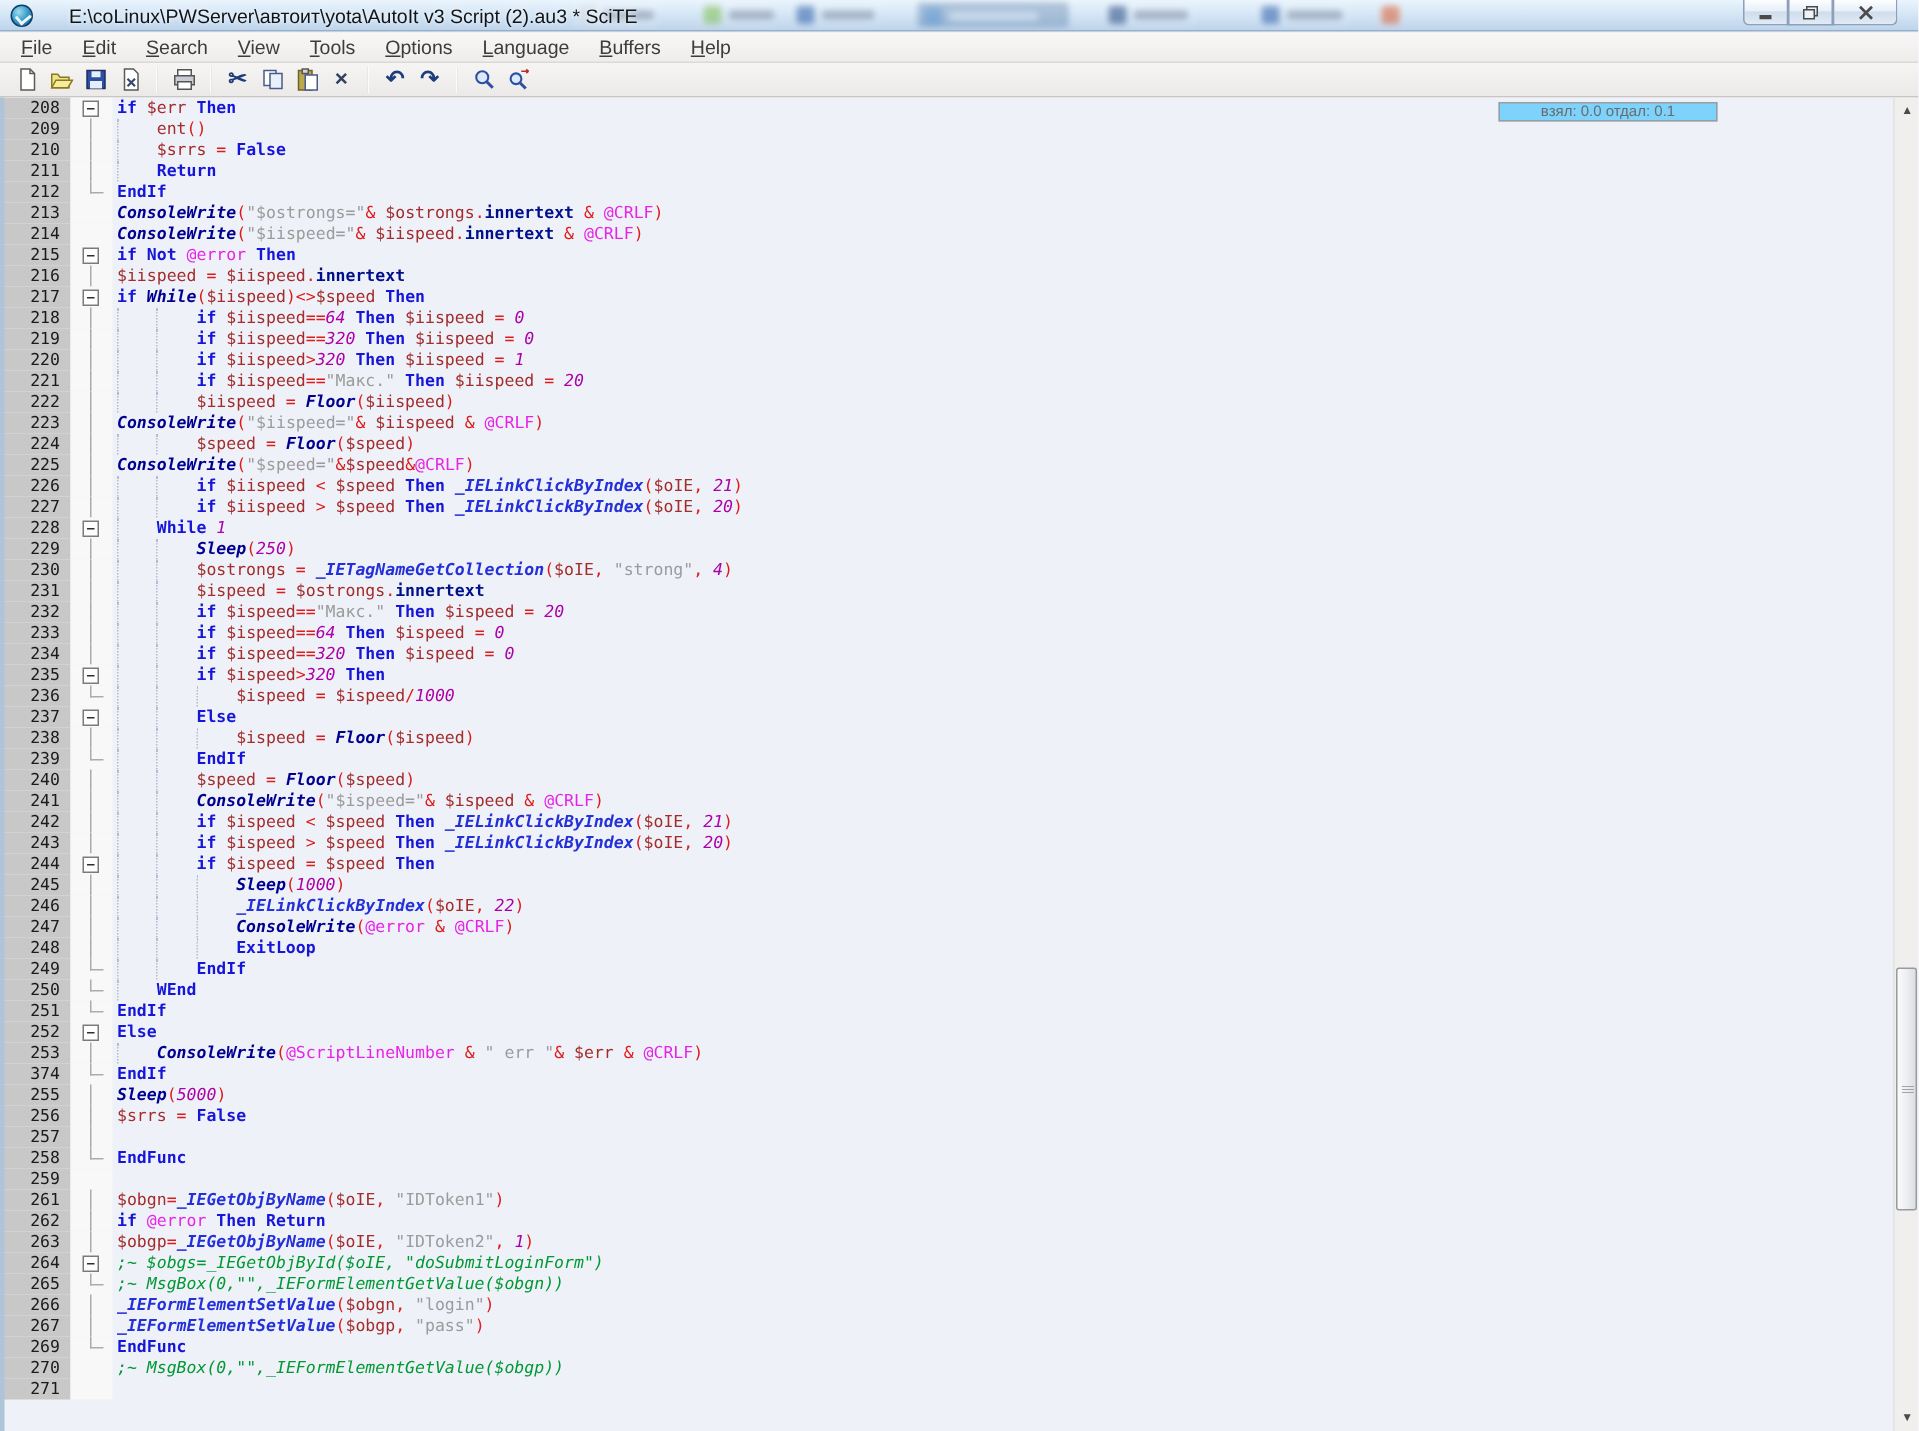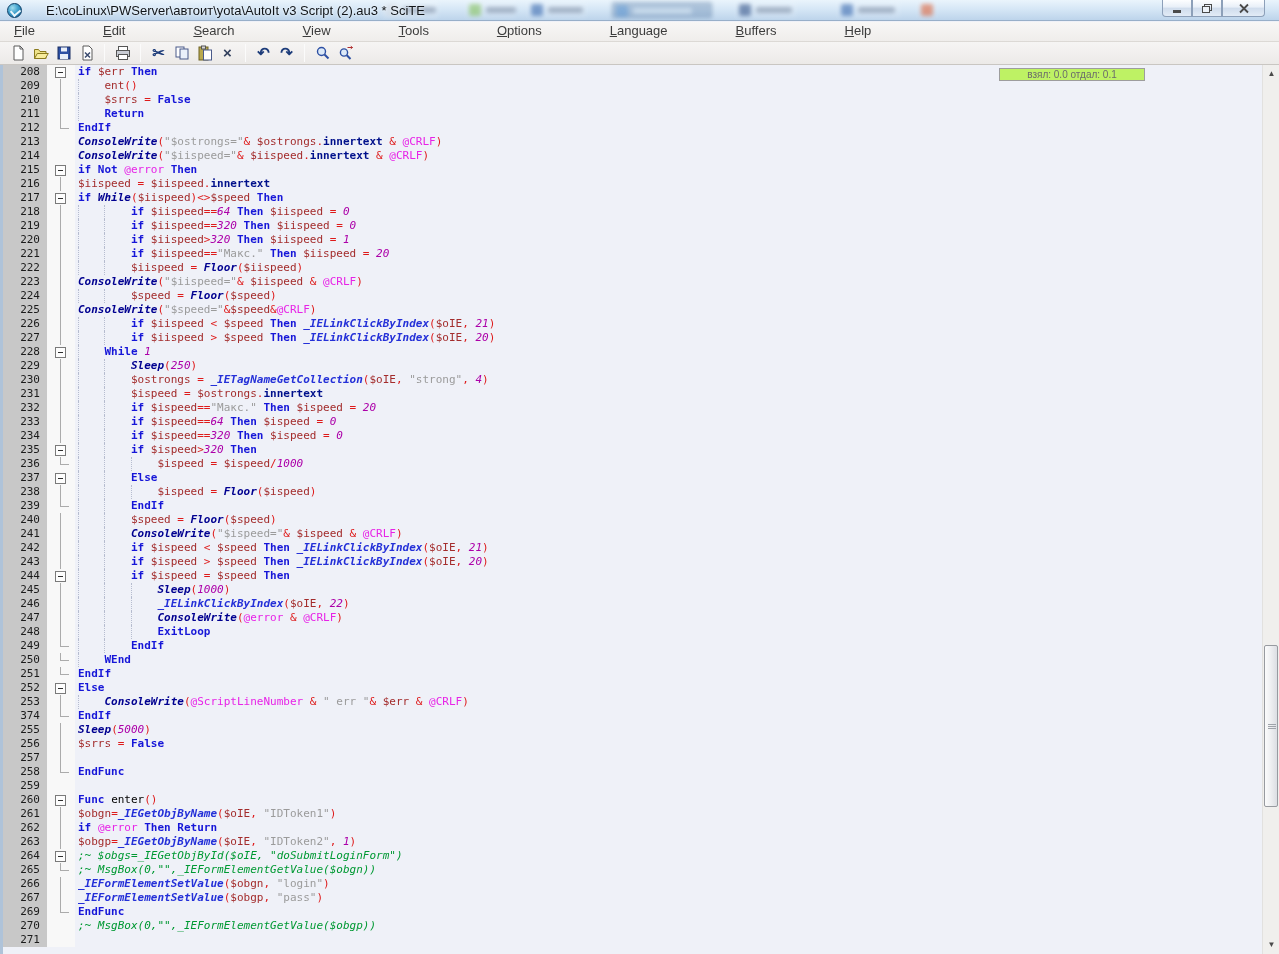--- a/index.html
+++ b/index.html
@@ -28,21 +28,21 @@
     background:linear-gradient(180deg,#FDFEFF 0%,#E8EFF8 45%,#CFDCEC 50%,#E2EBF6 100%);
     display:flex; align-items:center; justify-content:center; }
   .winbtn:first-child { border-radius:0 0 0 4px; }
   .winbtn.close { width:43px; border-radius:0 0 4px 0; }
   .winbtn svg { display:block; }
 
   
   .menubar {
     position:absolute; left:0; top:22px; width:1279px; height:20px;
     background:linear-gradient(180deg,#F8F7F6 0%,#EFEDEB 100%);
-    border-bottom:1px solid #DCD9D5; display:flex; align-items:flex-start; padding-left:4px;gap:48px;
+    border-bottom:1px solid #DCD9D5; display:flex; align-items:center; padding-left:4px;
   }
   .menu-item { font-size:13px; color:#3C3C3C; padding:1px 10px 2px 10px; white-space:nowrap; }
   .menu-item u { text-decoration:underline; }
 
   
   .toolbar {
     position:absolute; left:0; top:42px; width:1279px; height:23px;
     background:linear-gradient(180deg,#F6F5F4 0%,#ECEAE8 100%);
     border-bottom:1px solid #C9C6C2; display:flex; align-items:center; padding-left:6px;
   }
@@ -96,21 +96,21 @@
 
   
   .net-panel { position:absolute; left:1004px; top:3px; width:139px; height:64px;
     background:linear-gradient(180deg,#6FA4CF 0%,#8FC0E0 35%,#C8E4F2 75%,#DDF0F7 100%);
     border:1px solid #7FA8C8; padding:4px 0 0 8px; }
   .net-line { font-size:11px; line-height:14px; color:#C5CE2B; white-space:nowrap;
     text-shadow:0 0 1px rgba(90,110,0,.35); }
   .net-ticks { position:absolute; left:4px; bottom:3px; width:128px; height:5px;
     background:repeating-linear-gradient(90deg,#8FA6B8 0 1px,transparent 1px 16px); opacity:.6; }
   .net-bar { position:absolute; left:999px; top:68px; width:146px; height:13px;
-    background:#bef264; border:1px solid #9D9D9D; display:flex; align-items:center; justify-content:center; }
+    background:#7dd3fc; border:1px solid #9D9D9D; display:flex; align-items:center; justify-content:center; }
   .net-rate { font-size:10px; color:#6B6B6B; white-space:nowrap; }
 </style>
 </head>
 <body>
 
 <div class="screen">
 
   <div class="titlebar">
     <div class="ghost" style="left:383px;width:55px;background:rgba(255,255,255,.35);">
         <span class="gicon" style="background:#D8DCE2;"></span>
@@ -333,21 +333,20 @@
         <div class="line"><span class="ln">250</span><span class="fold end"></span><span class="code"><span class="ind"></span><span class="tk-k">WEnd</span></span></div>
         <div class="line"><span class="ln">251</span><span class="fold end"></span><span class="code"><span class="tk-k">EndIf</span></span></div>
         <div class="line"><span class="ln">252</span><span class="fold box"></span><span class="code"><span class="tk-k">Else</span></span></div>
         <div class="line"><span class="ln">253</span><span class="fold v"></span><span class="code"><span class="ind"></span><span class="tk-f">ConsoleWrite</span><span class="tk-o">(</span><span class="tk-m">@ScriptLineNumber</span><span class="tk-o"> &amp; </span><span class="tk-s">" err "</span><span class="tk-o">&amp; </span><span class="tk-v">$err</span><span class="tk-o"> &amp; </span><span class="tk-m">@CRLF</span><span class="tk-o">)</span></span></div>
         <div class="line"><span class="ln">374</span><span class="fold end"></span><span class="code"><span class="tk-k">EndIf</span></span></div>
         <div class="line"><span class="ln">255</span><span class="fold v"></span><span class="code"><span class="tk-f">Sleep</span><span class="tk-o">(</span><span class="tk-n">5000</span><span class="tk-o">)</span></span></div>
         <div class="line"><span class="ln">256</span><span class="fold v"></span><span class="code"><span class="tk-v">$srrs</span><span class="tk-o"> = </span><span class="tk-k">False</span></span></div>
         <div class="line"><span class="ln">257</span><span class="fold v"></span><span class="code"></span></div>
         <div class="line"><span class="ln">258</span><span class="fold end"></span><span class="code"><span class="tk-k">EndFunc</span></span></div>
         <div class="line"><span class="ln">259</span><span class="fold"></span><span class="code"></span></div>
-        <div class="line"><span class="ln">260</span><span class="fold box"></span><span class="code"><span class="tk-k">Func </span><span class="tk-d">enter</span><span class="tk-o">()</span></span></div>
         <div class="line"><span class="ln">261</span><span class="fold v"></span><span class="code"><span class="tk-v">$obgn</span><span class="tk-o">=</span><span class="tk-u">_IEGetObjByName</span><span class="tk-o">(</span><span class="tk-v">$oIE</span><span class="tk-o">, </span><span class="tk-s">"IDToken1"</span><span class="tk-o">)</span></span></div>
         <div class="line"><span class="ln">262</span><span class="fold v"></span><span class="code"><span class="tk-k">if </span><span class="tk-m">@error</span><span class="tk-k"> Then Return</span></span></div>
         <div class="line"><span class="ln">263</span><span class="fold v"></span><span class="code"><span class="tk-v">$obgp</span><span class="tk-o">=</span><span class="tk-u">_IEGetObjByName</span><span class="tk-o">(</span><span class="tk-v">$oIE</span><span class="tk-o">, </span><span class="tk-s">"IDToken2"</span><span class="tk-o">, </span><span class="tk-n">1</span><span class="tk-o">)</span></span></div>
         <div class="line"><span class="ln">264</span><span class="fold box"></span><span class="code"><span class="tk-c">;~ $obgs=_IEGetObjById($oIE, "doSubmitLoginForm")</span></span></div>
         <div class="line"><span class="ln">265</span><span class="fold end"></span><span class="code"><span class="tk-c">;~ MsgBox(0,"",_IEFormElementGetValue($obgn))</span></span></div>
         <div class="line"><span class="ln">266</span><span class="fold v"></span><span class="code"><span class="tk-u">_IEFormElementSetValue</span><span class="tk-o">(</span><span class="tk-v">$obgn</span><span class="tk-o">, </span><span class="tk-s">"login"</span><span class="tk-o">)</span></span></div>
         <div class="line"><span class="ln">267</span><span class="fold v"></span><span class="code"><span class="tk-u">_IEFormElementSetValue</span><span class="tk-o">(</span><span class="tk-v">$obgp</span><span class="tk-o">, </span><span class="tk-s">"pass"</span><span class="tk-o">)</span></span></div>
         <div class="line"><span class="ln">269</span><span class="fold end"></span><span class="code"><span class="tk-k">EndFunc</span></span></div>
         <div class="line"><span class="ln">270</span><span class="fold"></span><span class="code"><span class="tk-c">;~ MsgBox(0,"",_IEFormElementGetValue($obgp))</span></span></div>
         <div class="line"><span class="ln">271</span><span class="fold"></span><span class="code"></span></div>

